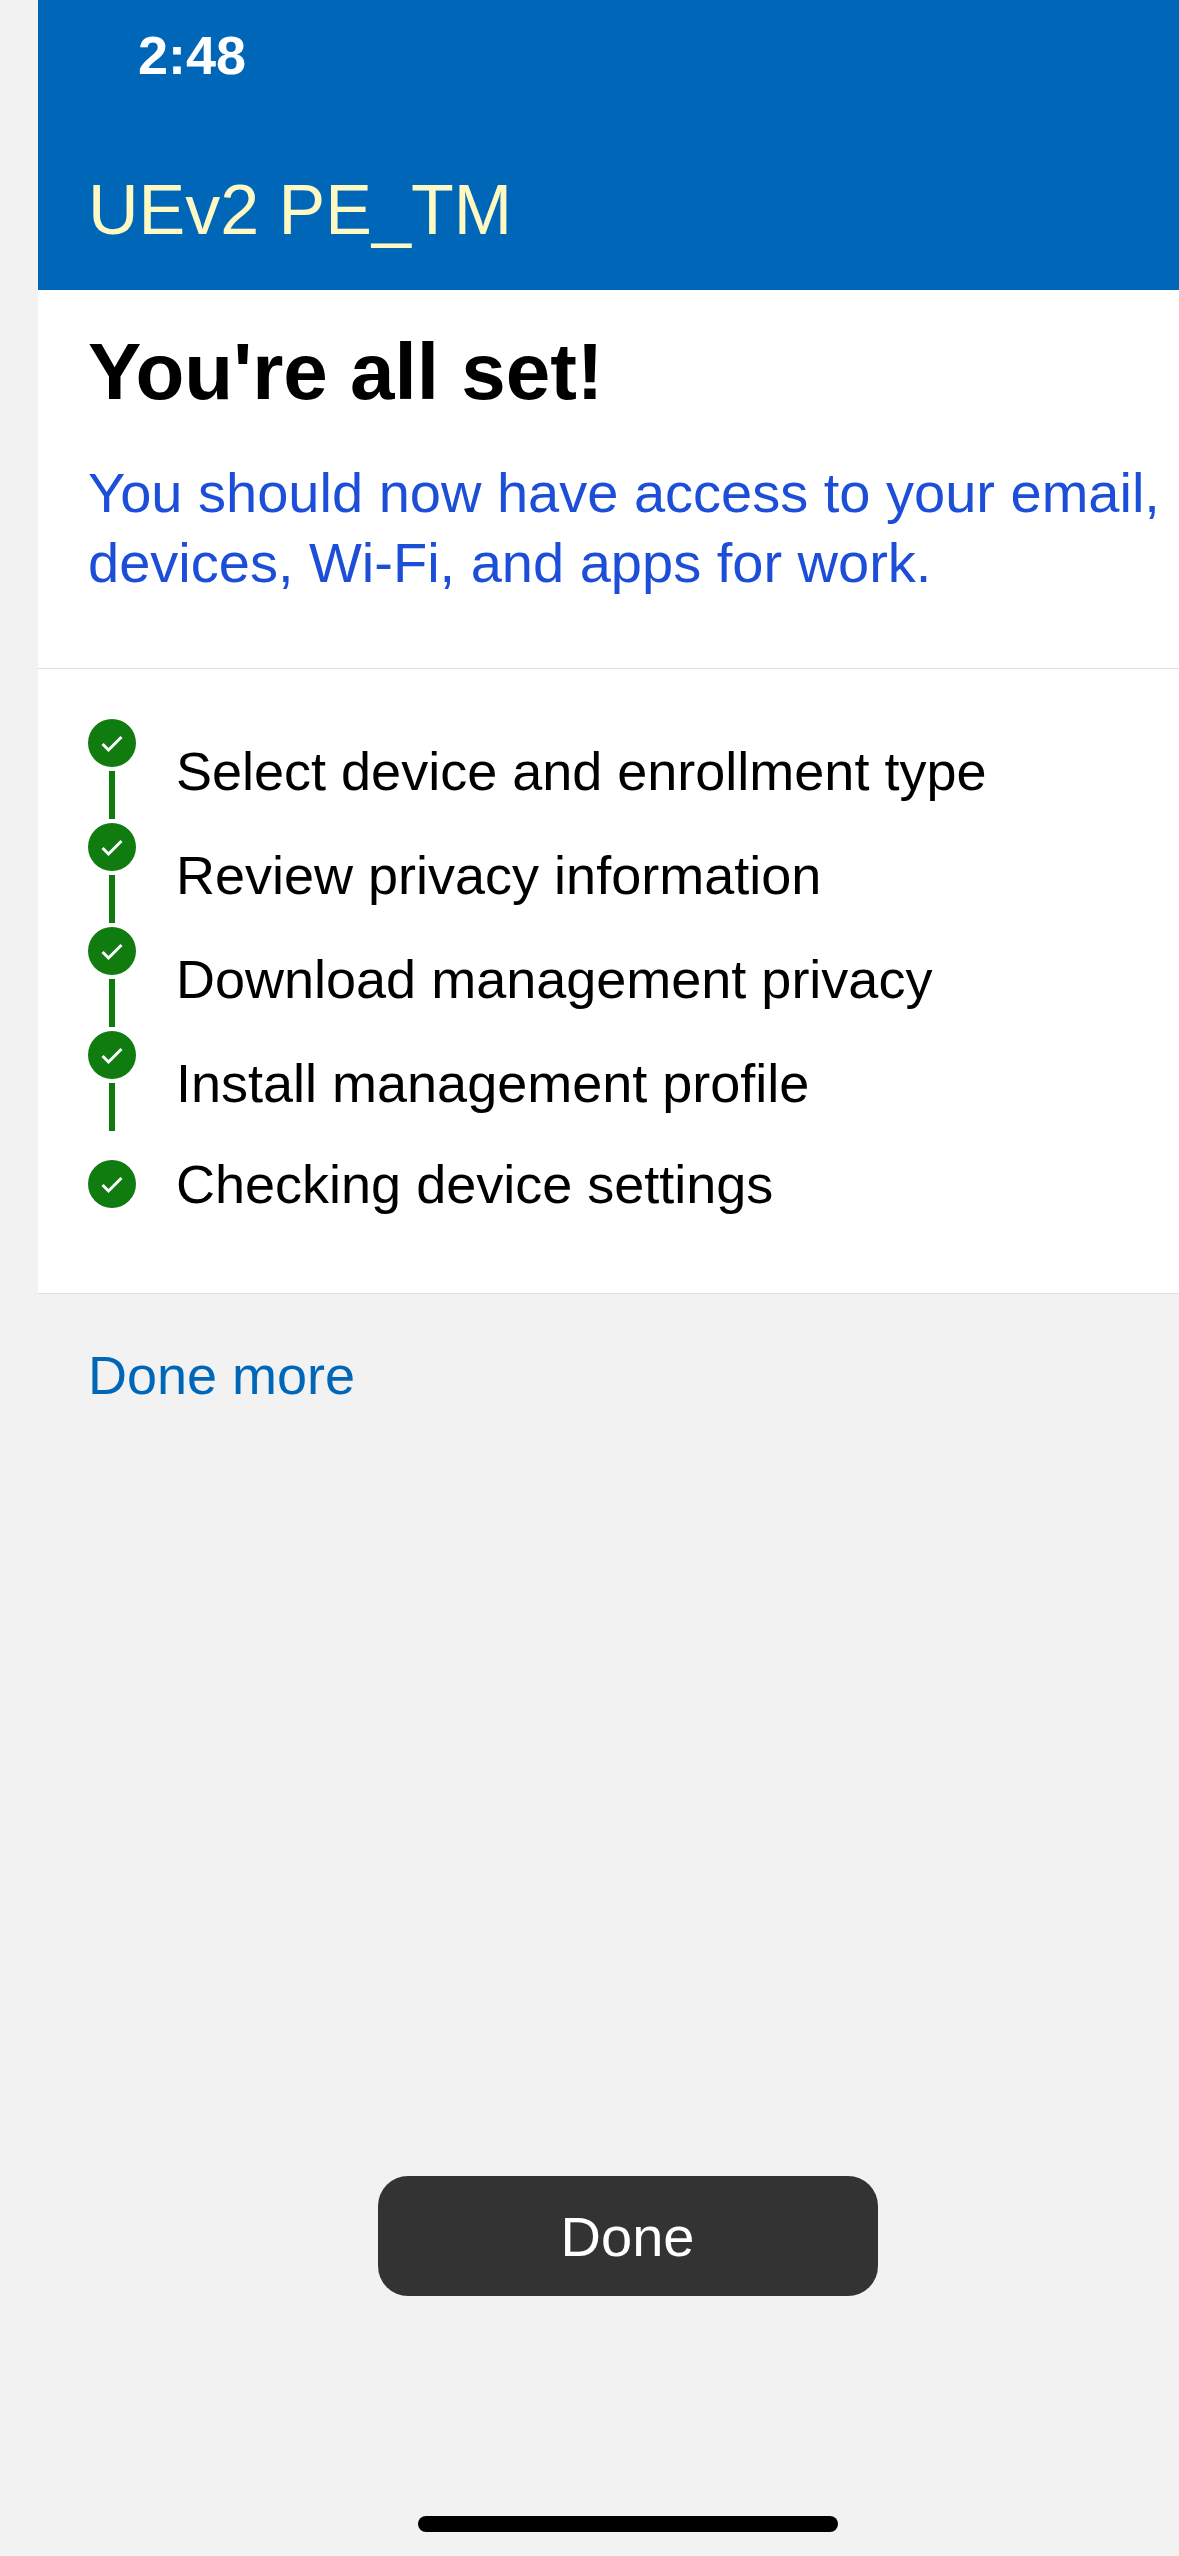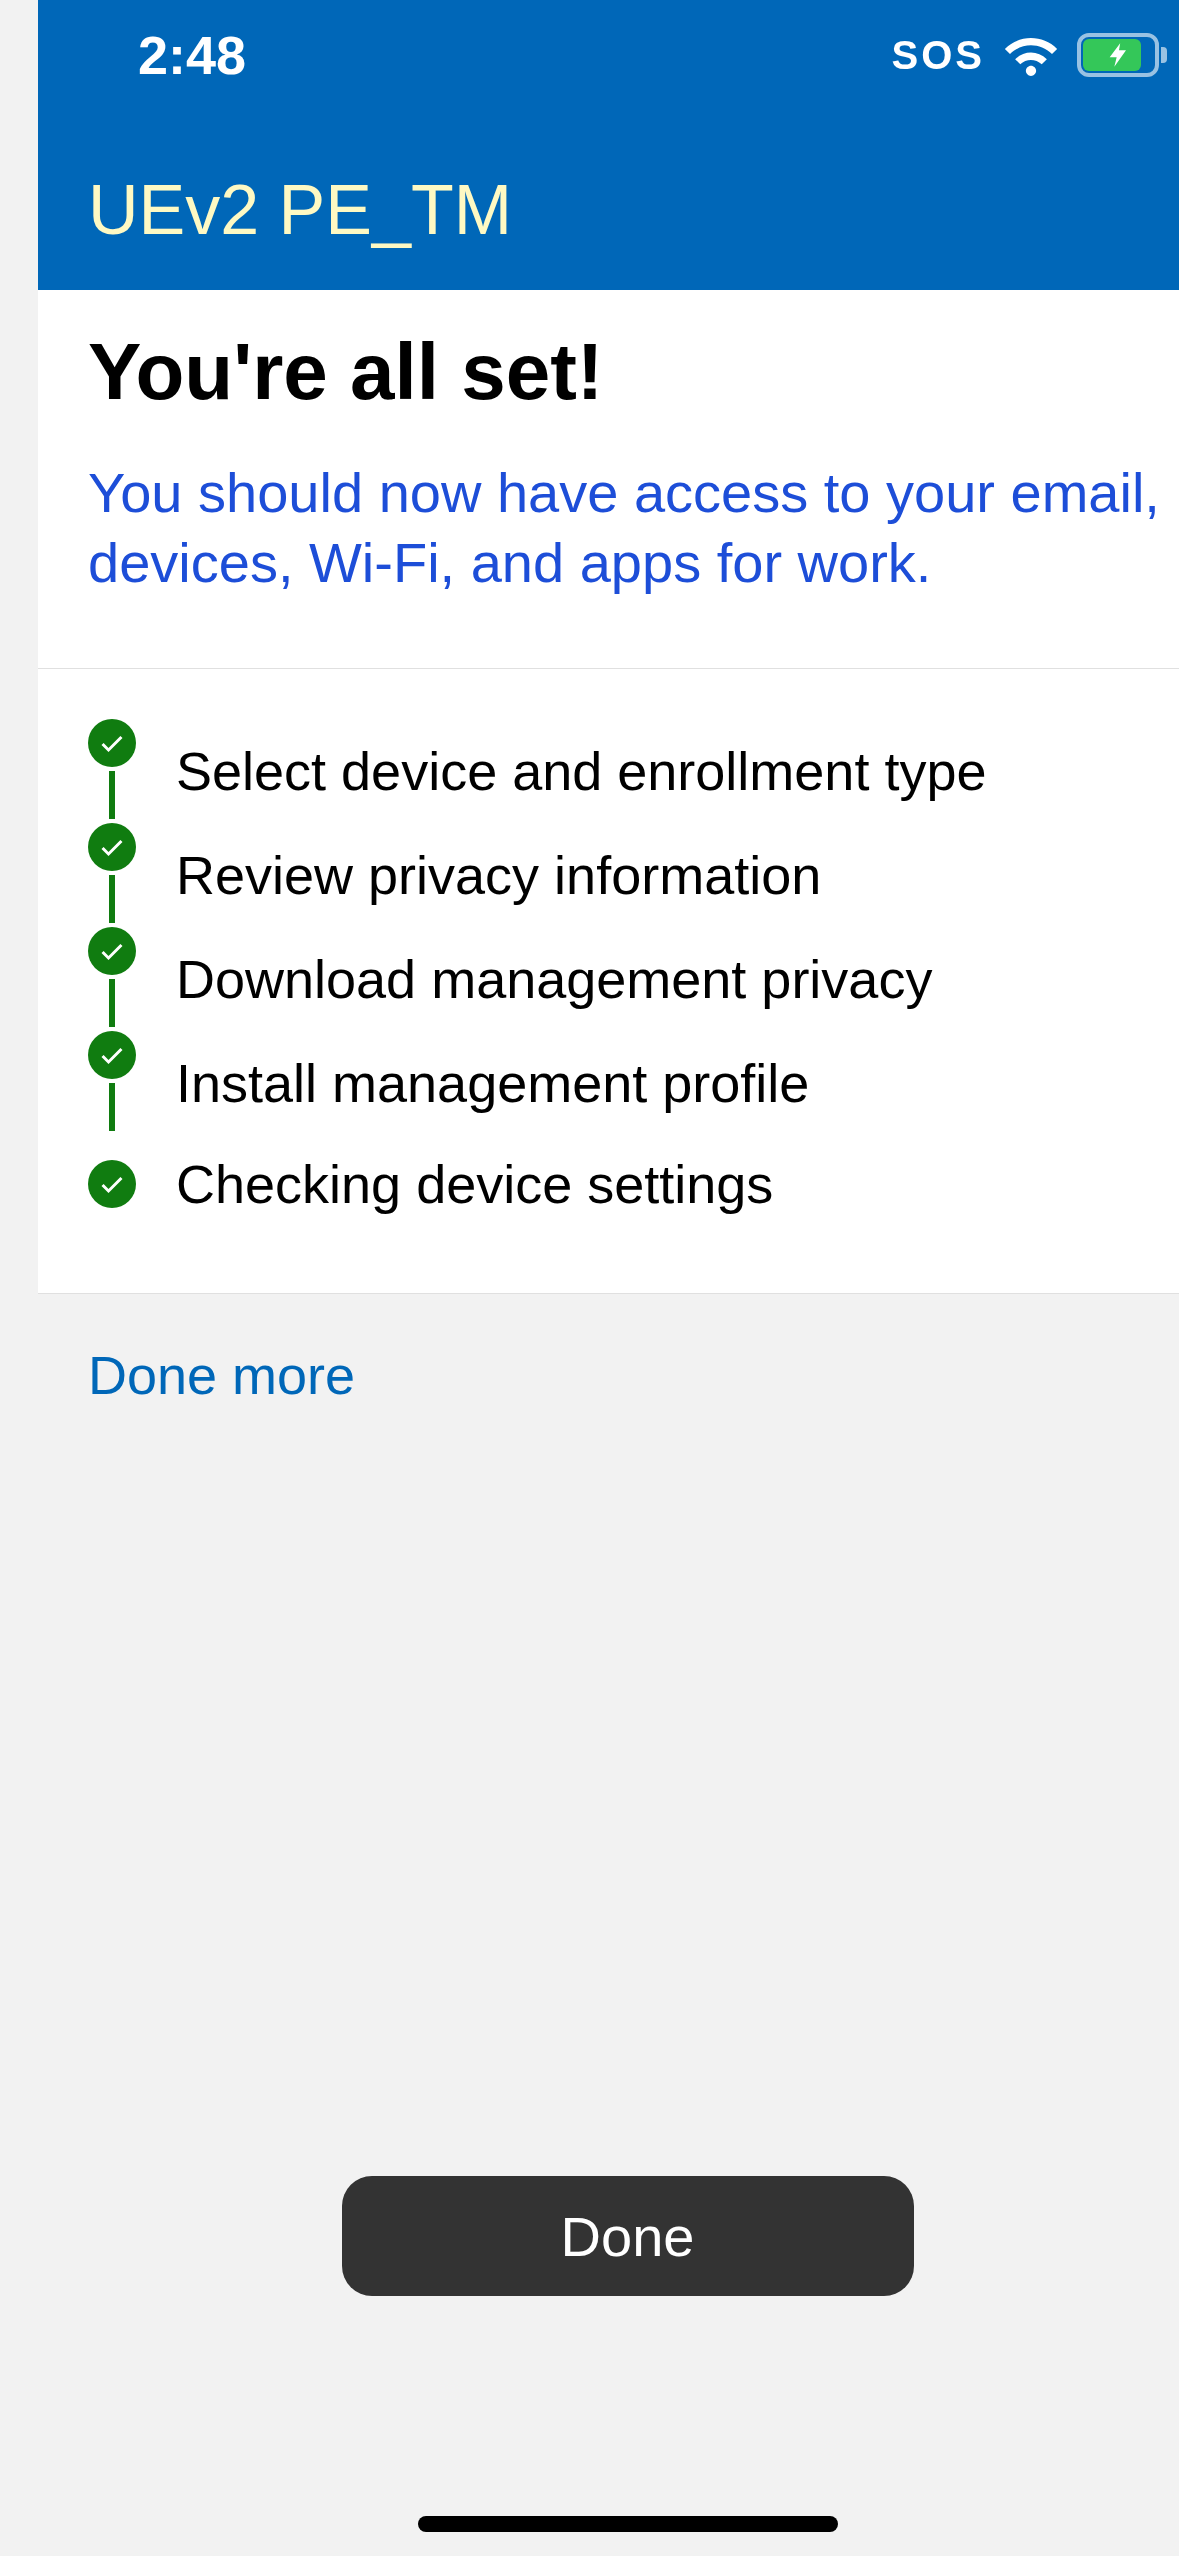--- a/index.html
+++ b/index.html
@@ -35,48 +35,32 @@
   .check-icon svg { width: 28px; height: 28px; }
   .check-connector { width: 6px; height: 48px; background: #107C10; margin: 4px 0; }
   .check-label { font-size: 54px; color: #000; padding: 18px 0 18px 40px; }
 
   
   .learn-more-wrap { padding: 50px 50px 0 50px; }
   .learn-more { font-size: 54px; color: #0067B8; background: none; border: none; cursor: pointer; }
 
   
   .footer { position: absolute; bottom: 0; left: 0; right: 0; height: 420px; display: flex; align-items: flex-start; justify-content: center; padding-top: 40px; }
-  .done-button { width: 572px; height: 120px; background: #333333; color: #fff; border: none; border-radius: 30px; font-size: 56px; font-weight: 400; cursor: pointer; }
+  .done-button { width: 500px; height: 120px; background: #333333; color: #fff; border: none; border-radius: 30px; font-size: 56px; font-weight: 400; cursor: pointer; }
 
   
   .home-indicator { position: absolute; bottom: 24px; left: 50%; transform: translateX(-50%); width: 420px; height: 16px; background: #000; border-radius: 10px; }
 </style>
 </head>
 <body>
 
 <div class="screen">
 
   <div class="status-bar">
     <div class="status-time">2:48</div>
-    <div class="status-right">
-      <span class="status-sos">SOS</span>
-      <span class="wifi-icon">
-        <svg viewBox="0 0 24 18">
-            <path fill="#fff" d="M12 18c1.2 0 2.2-1 2.2-2.2S13.2 13.6 12 13.6s-2.2 1-2.2 2.2S10.8 18 12 18zM5.2 10.8l2.2 2.2c2.5-2.5 6.6-2.5 9.2 0l2.2-2.2C14.9 7 9.1 7 5.2 10.8zM0.8 6.4L3 8.6c5-5 13-5 18 0l2.2-2.2C17 0.2 7 0.2 0.8 6.4z"></path>
-          </svg>
-      </span>
-      <span class="battery-icon">
-        <span class="battery-body"></span>
-        <span class="battery-fill"></span>
-        <span class="battery-cap"></span>
-        <svg class="battery-bolt" viewBox="0 0 24 24">
-            <path fill="#fff" d="M13 2L4 14h6l-2 8 10-14h-6l1-6z"></path>
-          </svg>
-      </span>
-    </div>
   </div>
 
   <div class="header">
     <div class="header-title">UEv2 PE_TM</div>
   </div>
 
   <div class="intro">
     <h1 class="intro-heading">You're all set!</h1>
     <p class="intro-body">You should now have access to your email, devices, Wi-Fi, and apps for work.</p>
   </div>

